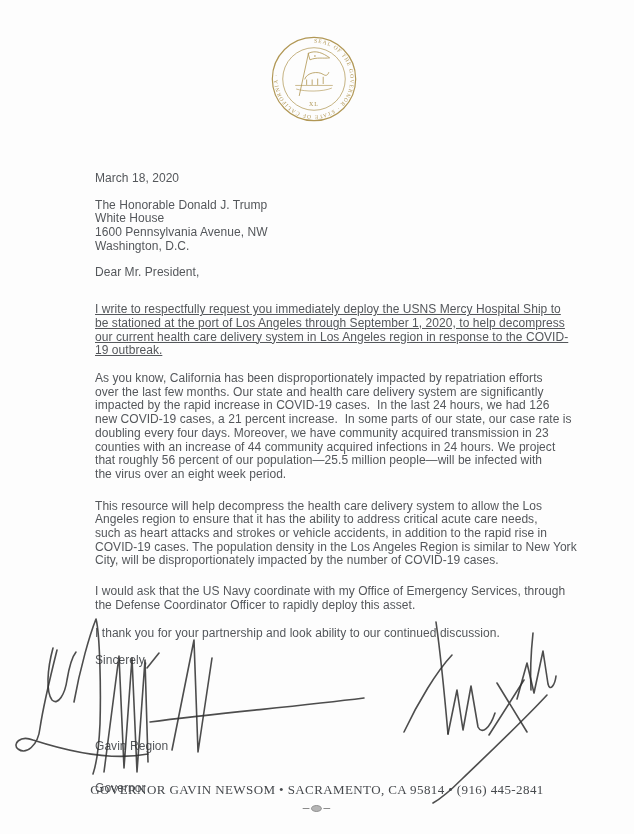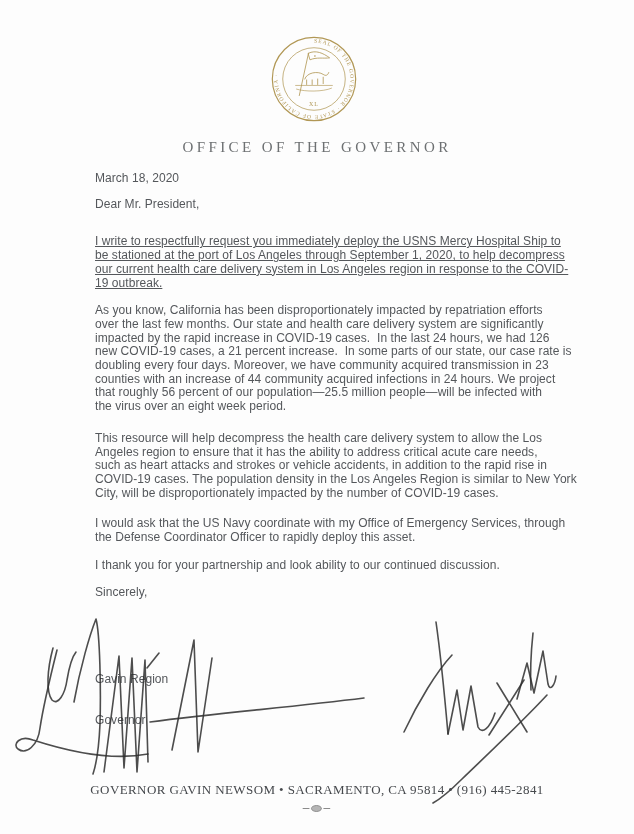--- a/index.html
+++ b/index.html
@@ -80,24 +80,27 @@
         <path d="M -6 -28 C 2 -32 10 -28 17 -23 C 10 -22 3 -24 -4 -21 Z"></path>
         <circle cx="1" cy="-25" r="0.9" fill="#ab8f47" stroke="none"></circle>
         <path d="M -10 0 C -8 -7 4 -9 10 -5 C 13 -3 15 -4 16 -7"></path>
         <path d="M -8 1 L -8 6 M -2 1 L -2 6 M 4 0 L 4 6 M 10 -2 L 10 5"></path>
         <path d="M -20 7 H 20" stroke-width="0.7"></path>
         <path d="M -19 11 C -10 14 10 14 19 10" stroke-width="0.7"></path>
       </g>
       <text class="numeral" x="0" y="29">XL</text>
     </svg>
 
-    <div class="office-title">OFFICE OF THE GOVERNOR</div>
 
     <div class="body">
       <div class="date">March 18, 2020</div>
+      <div class="recipient">The Honorable Donald J. Trump
+White House
+1600 Pennsylvania Avenue, NW
+Washington, D.C.</div>
       <div class="salutation">Dear Mr. President,</div>
       <div class="para p1">I write to respectfully request you immediately deploy the USNS Mercy Hospital Ship to
 be stationed at the port of Los Angeles through September 1, 2020, to help decompress
 our current health care delivery system in Los Angeles region in response to the COVID-
 19 outbreak.</div>
       <div class="para p2">As you know, California has been disproportionately impacted by repatriation efforts
 over the last few months. Our state and health care delivery system are significantly
 impacted by the rapid increase in COVID-19 cases.  In the last 24 hours, we had 126
 new COVID-19 cases, a 21 percent increase.  In some parts of our state, our case rate is
 doubling every four days. Moreover, we have community acquired transmission in 23

